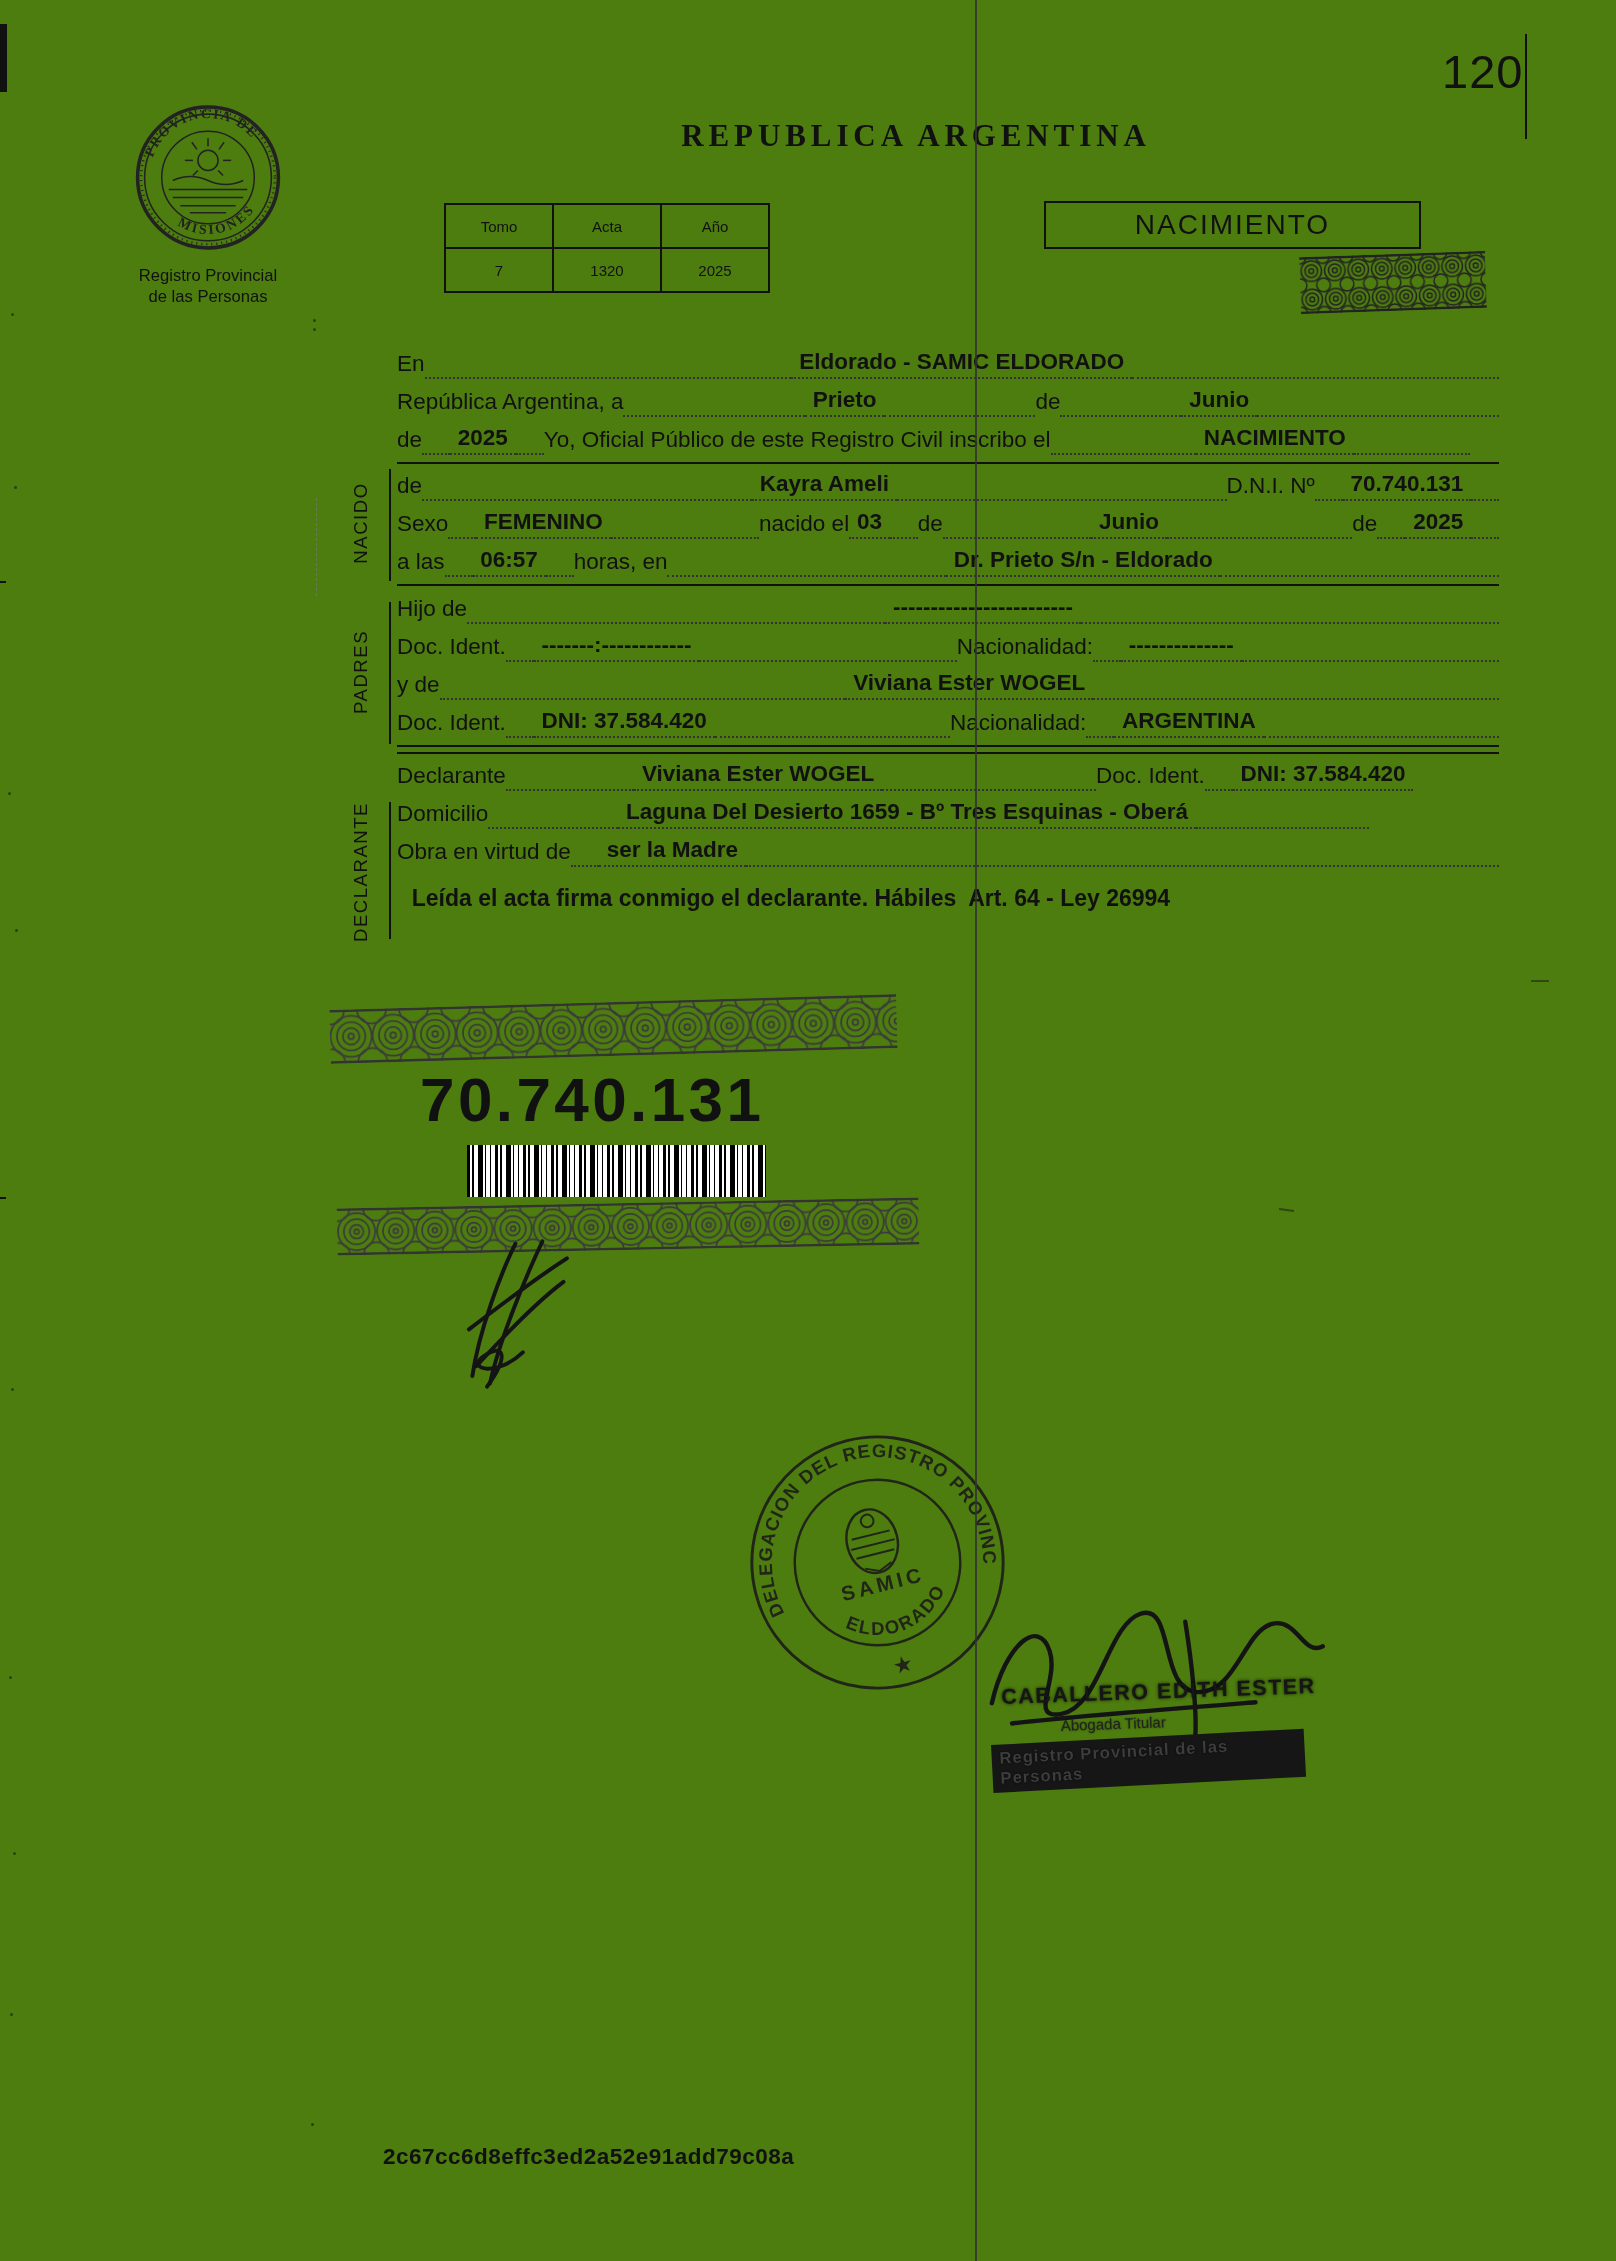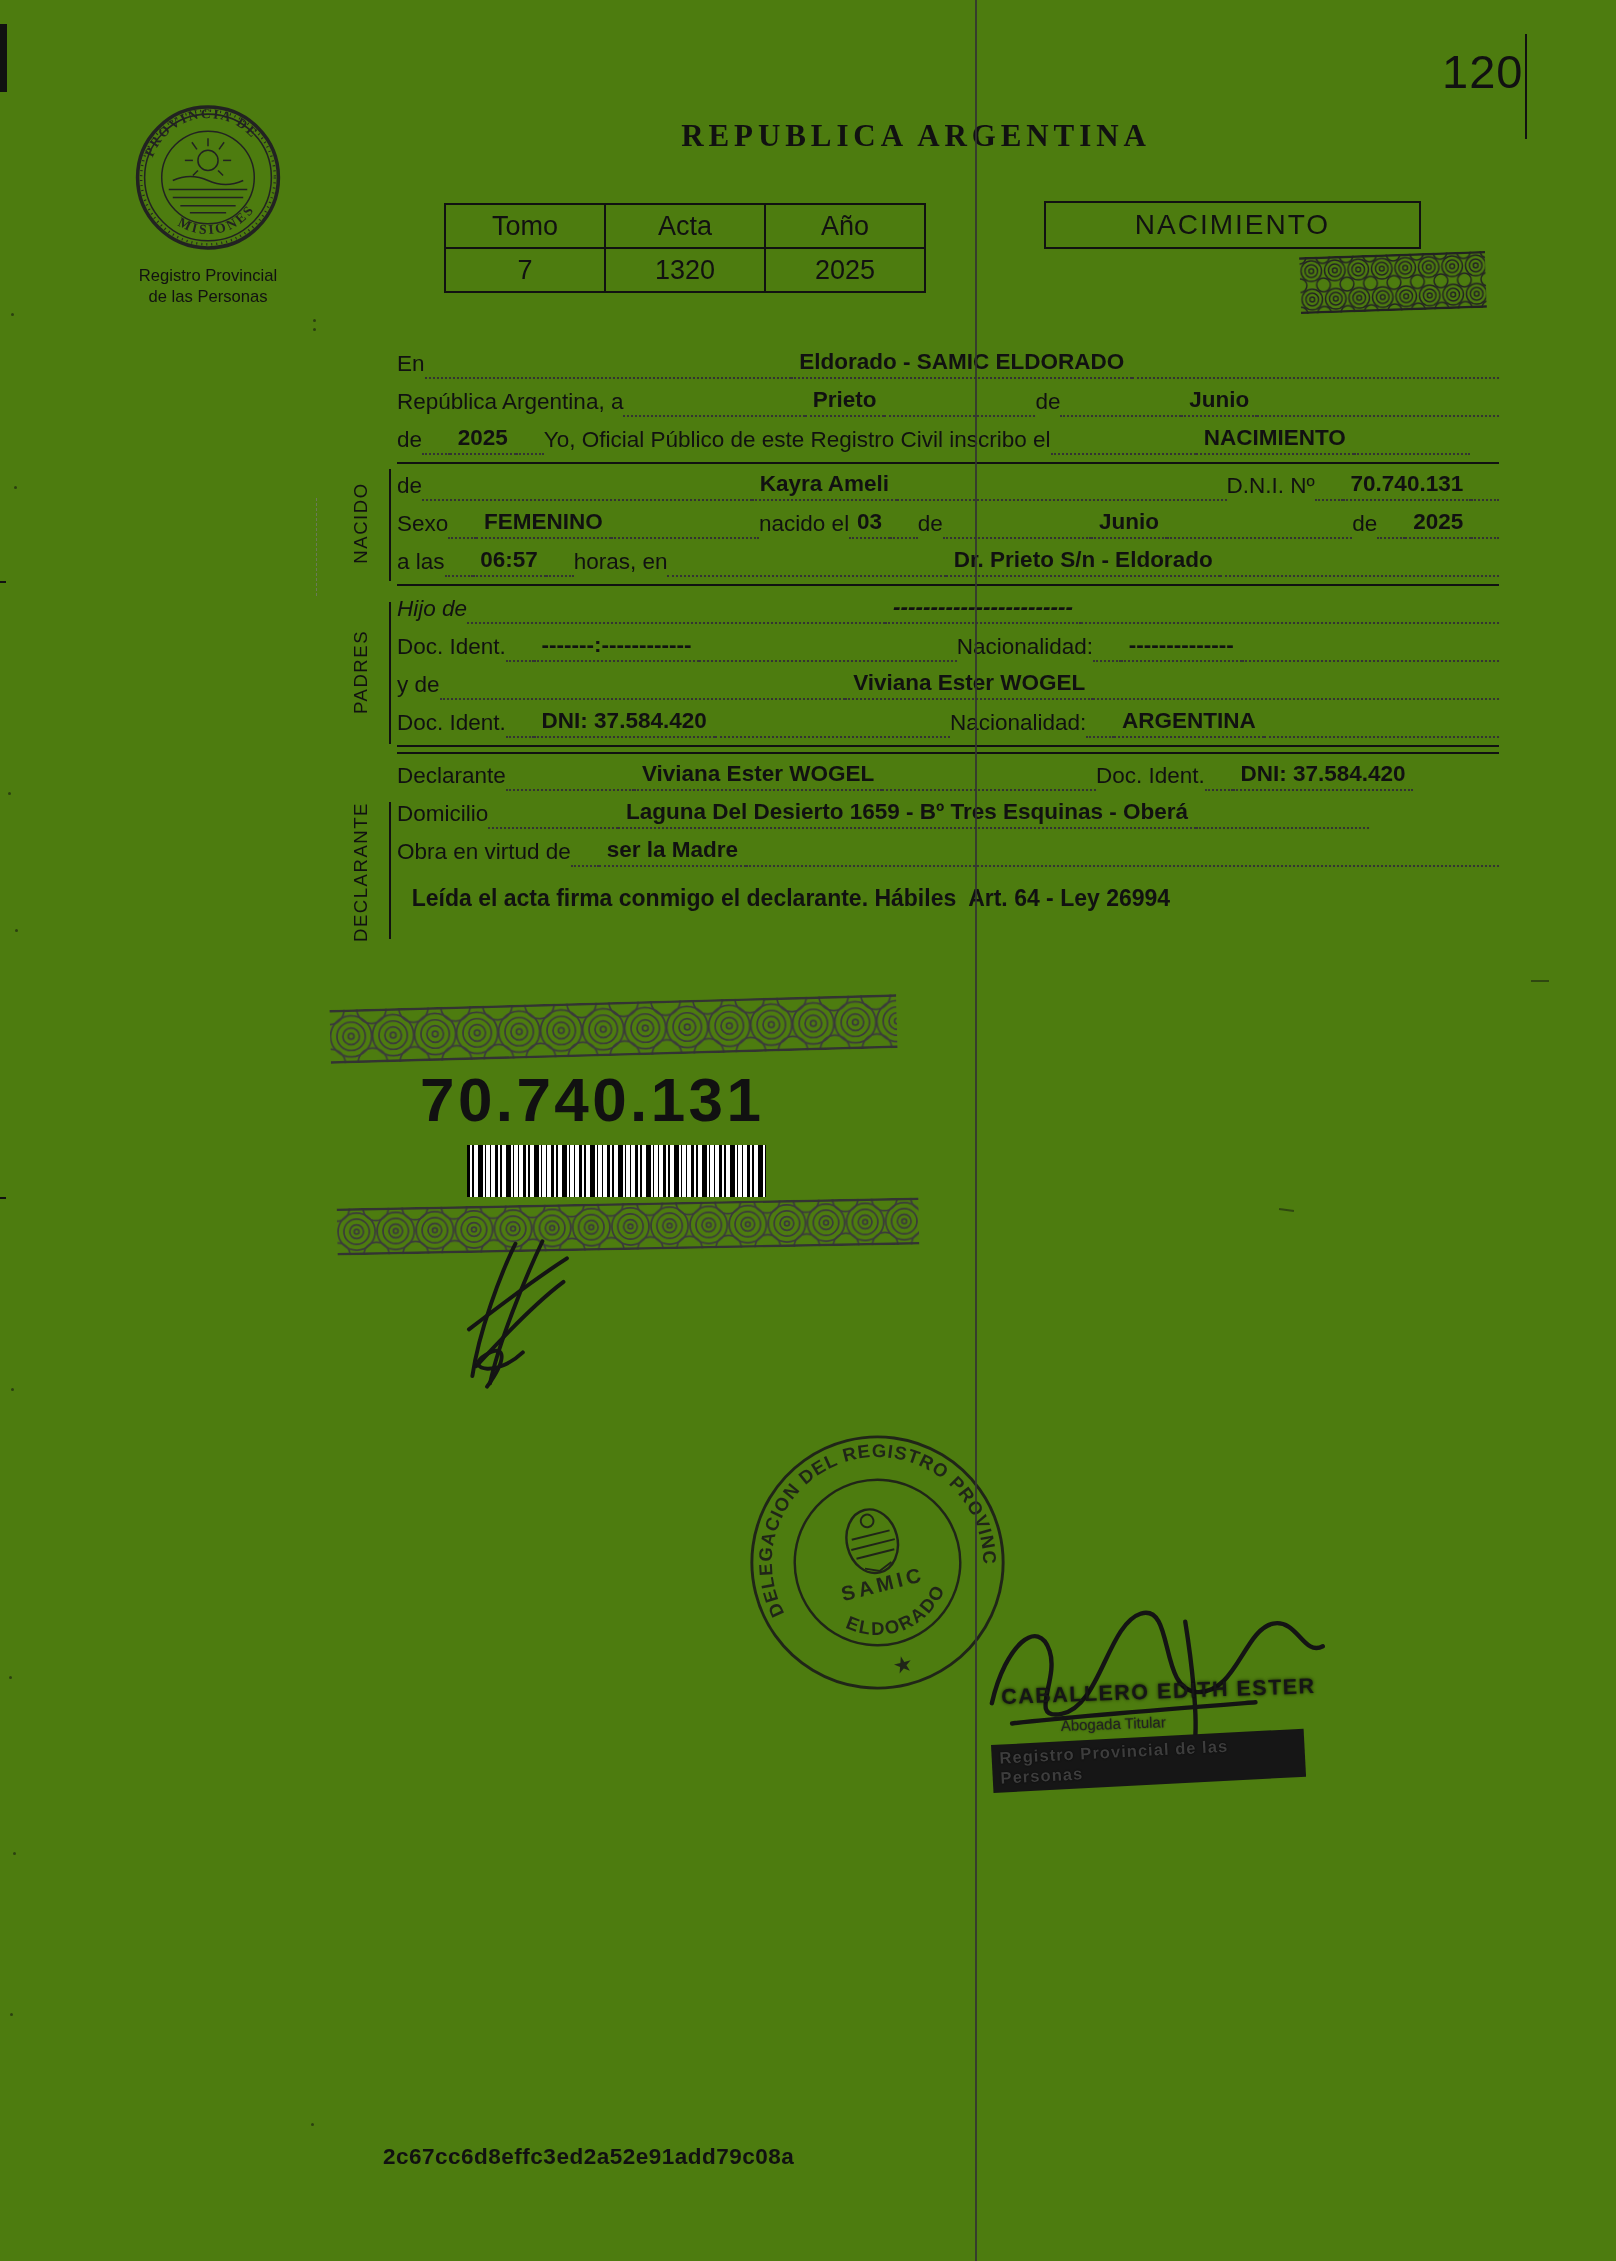--- a/index.html
+++ b/index.html
@@ -16,39 +16,39 @@
 
   .seal { position:absolute; left:130px; top:93px; width:156px; height:171px; }
   .seal-caption { position:absolute; left:103px; top:266px; width:210px; text-align:center; font-size:16.6px; line-height:20.5px; }
 
   .doc-title {
     position:absolute; left:586px; top:118px; width:660px; text-align:center;
     font-family:"Liberation Serif", serif; font-weight:bold; font-size:31px; letter-spacing:4.9px;
   }
 
   .record-table { position:absolute; left:444px; top:203px; border-collapse:collapse; }
-  .record-table td { border:2px solid #111; width:160px; height:44px; text-align:center; font-size:27px; }
+  .record-table td { border:2px solid #111; width:108px; height:44px; text-align:center; font-size:15px; }
 
   .act-box {
     position:absolute; left:1044px; top:201px; width:377px; height:48px;
     border:2.4px solid #111; display:flex; align-items:center; justify-content:center;
     font-size:28px; letter-spacing:2px;
   }
   .stamp-strip { position:absolute; left:1300px; top:254px; width:186px; height:57px; transform:rotate(-2deg); }
 
   
   .form { position:absolute; left:397px; top:347px; width:1102px; font-size:22.5px; }
   .fline { display:flex; align-items:flex-end; height:38px; white-space:nowrap; }
   .lbl { padding-bottom:7.8px; }
   .val { font-weight:700; padding:0 7.8px 2px; margin-bottom:5.9px; border-bottom:2px dotted #333; }
   .dots { border-bottom:2px dotted #333; margin-bottom:5.9px; min-width:11.7px; }
   .f03{flex:.3}.f04{flex:.4}.f05{flex:.5}.f06{flex:.6}.f08{flex:.8}.f1{flex:1}.f12{flex:1.2}
   .dsm{flex:0 0 28px}
   .solid-rule { border-top:2px solid #111; margin:1px 0 4.9px; }
-  .gap { margin-top:5.9px;font-style:italic; }
+  .gap { margin-top:5.9px; }
   .closing { margin:12.7px 0 0 14.7px; font-size:23px; font-weight:bold; white-space:pre-wrap; }
 
   .side-label {
     position:absolute; width:156px; text-align:center; font-size:18.6px; letter-spacing:1.5px;
     transform:rotate(-90deg);
   }
   .side-nacido { left:283px; top:512px; }
   .side-padres { left:283px; top:661px; }
   .side-declarante { left:283px; top:861px; }
   .sec-line { position:absolute; left:389px; width:2px; background:#111; }

